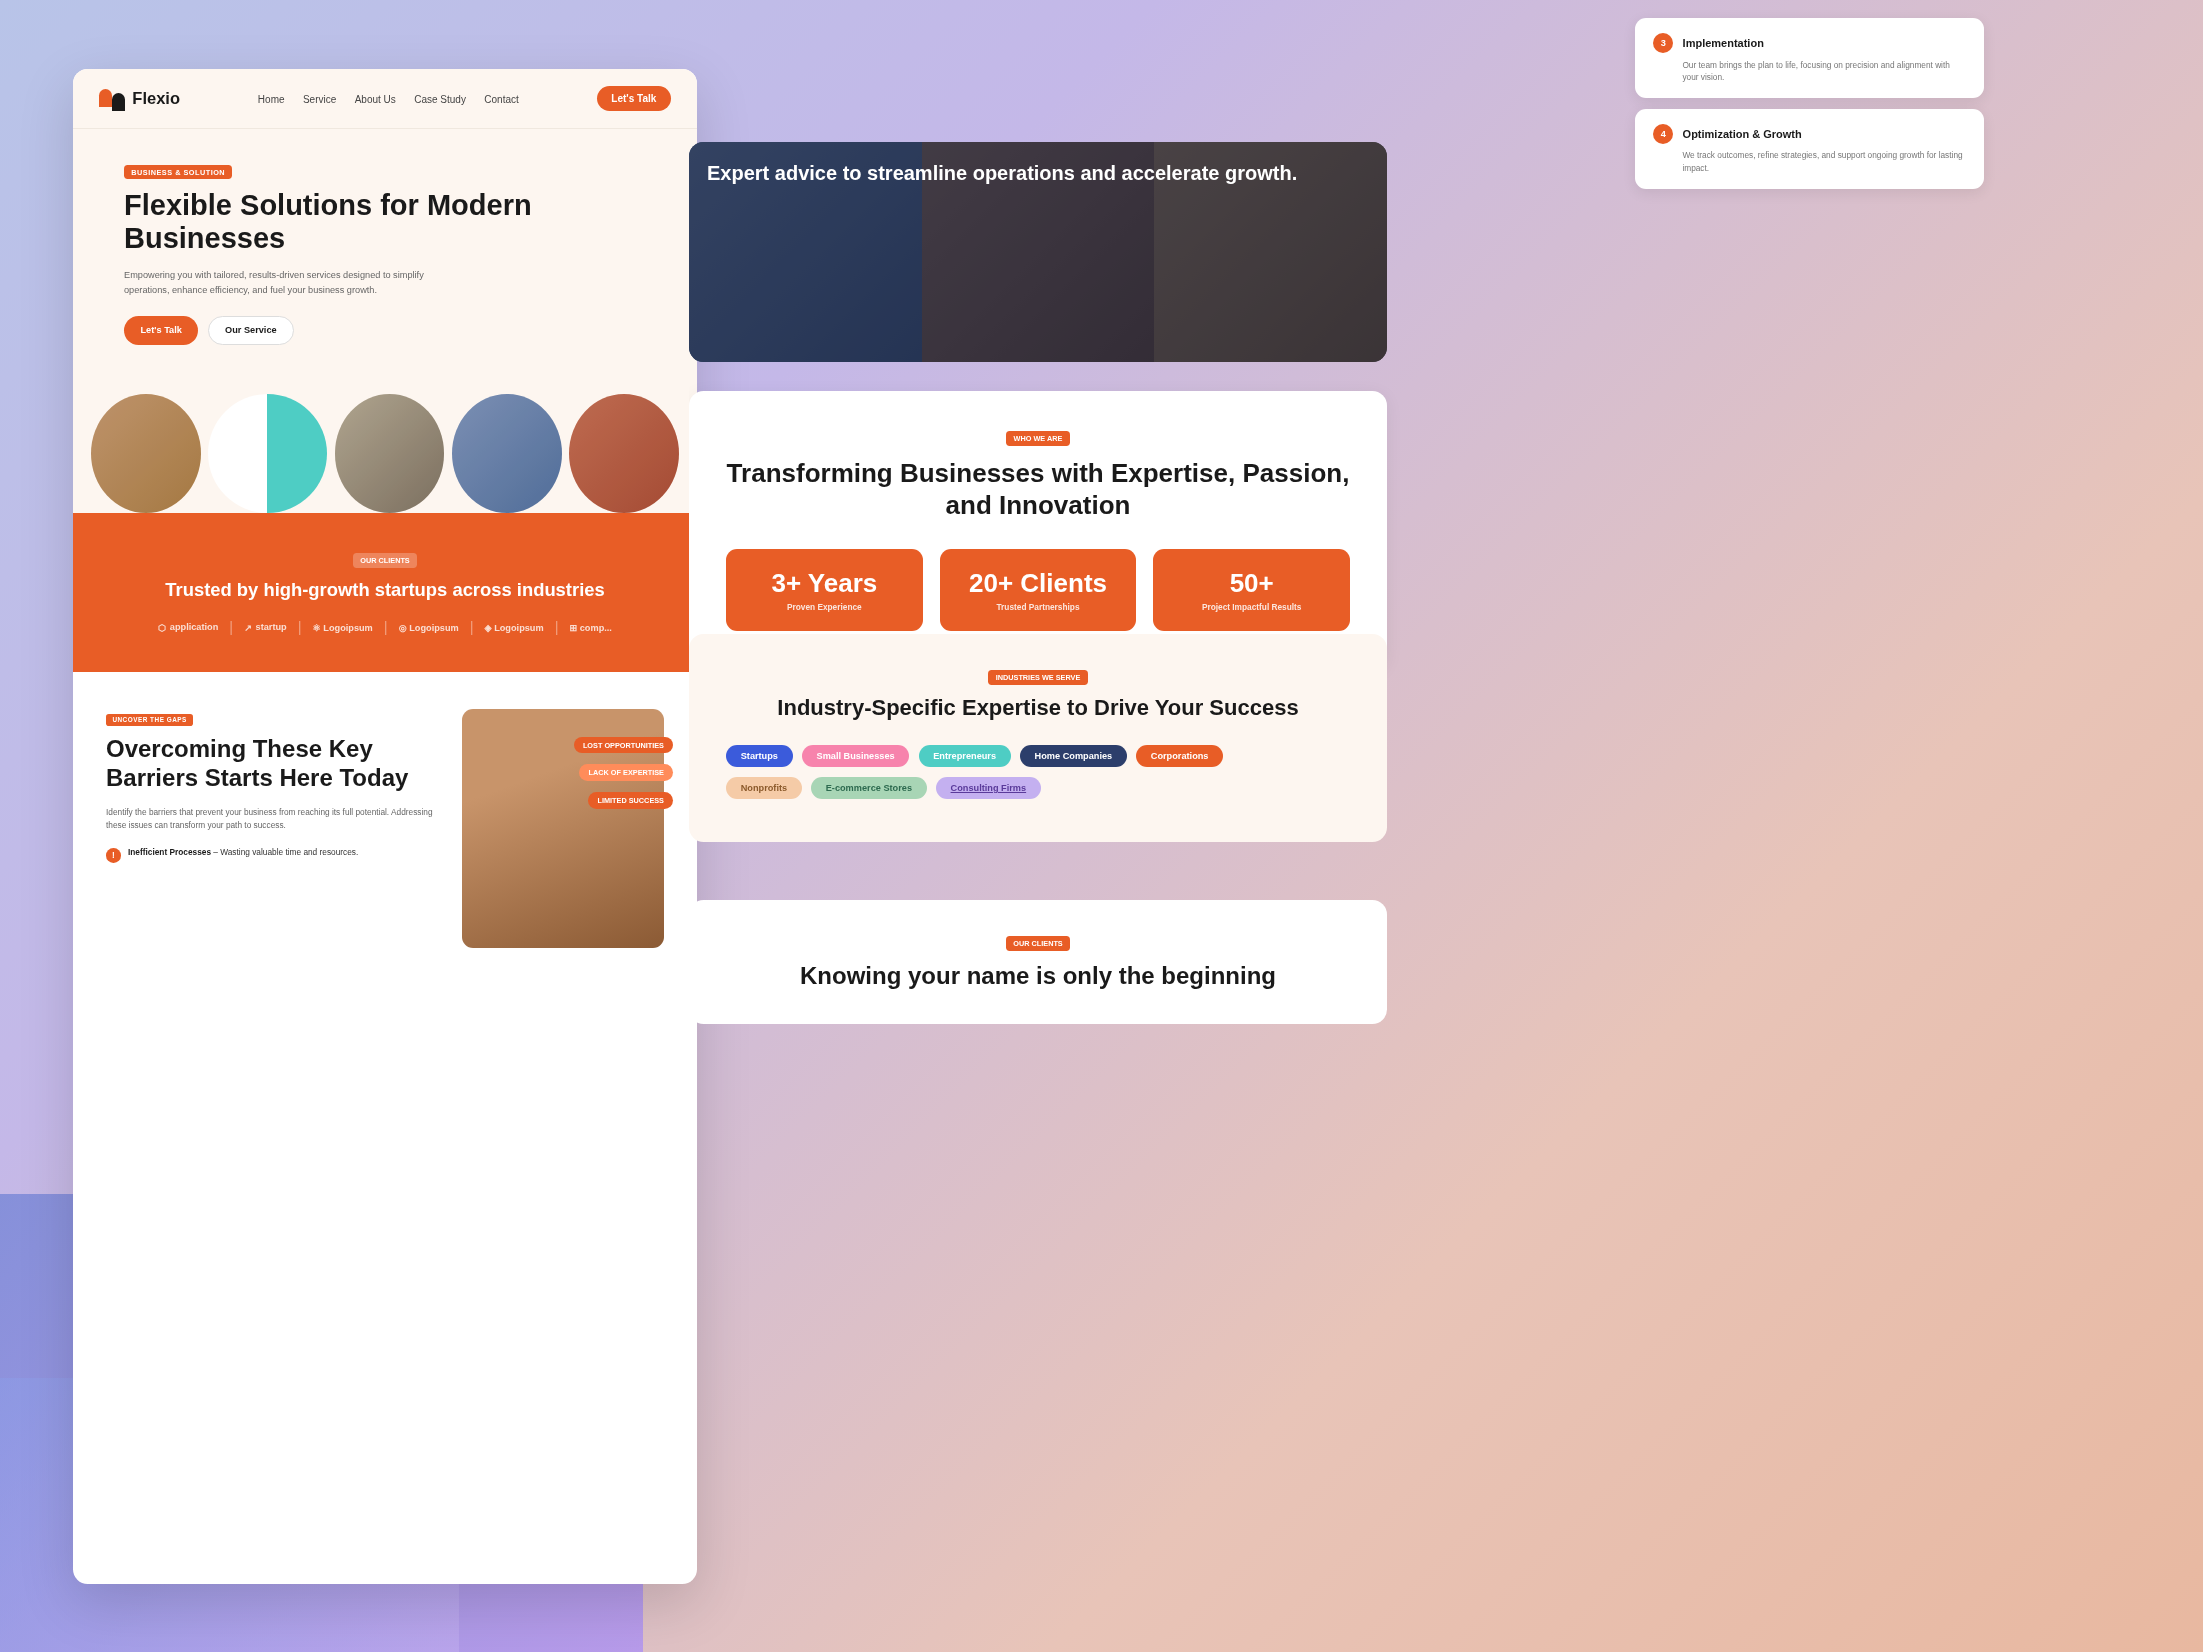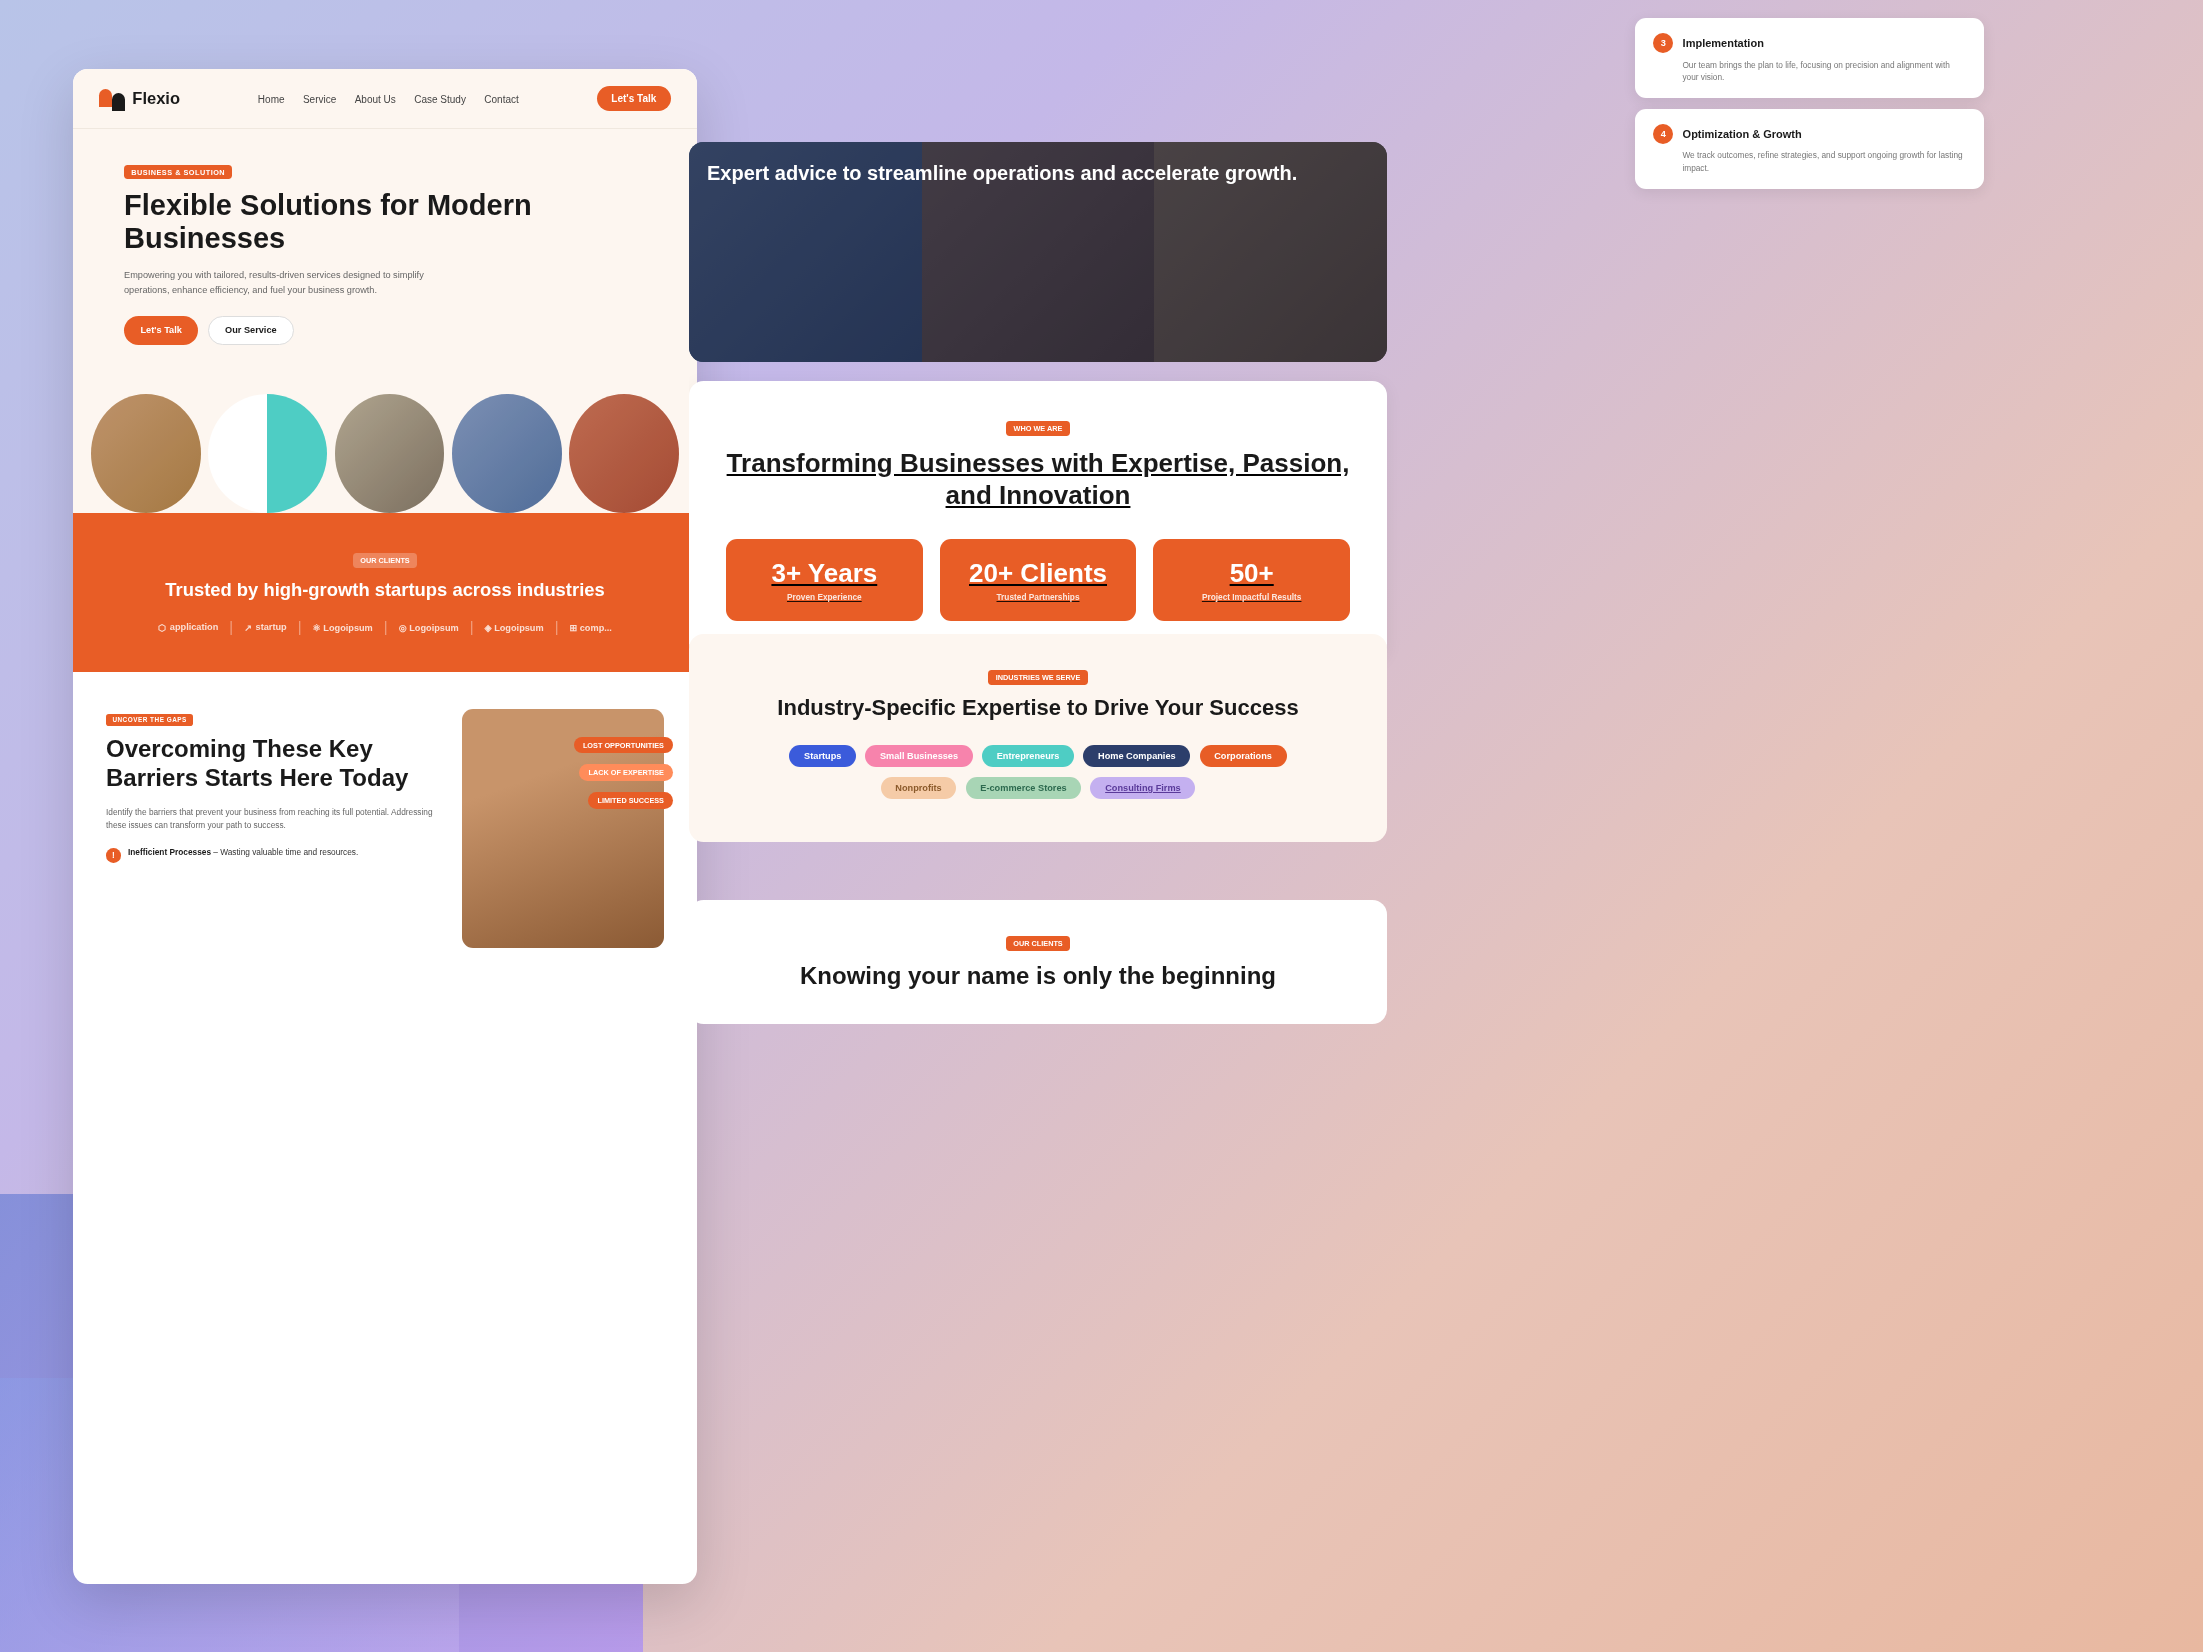--- a/index.html
+++ b/index.html
@@ -432,28 +432,27 @@
     .banner-person {
       flex: 1;
       background: linear-gradient(135deg, #5a7090, #3a5070);
     }
     .banner-person:nth-child(2) { background: linear-gradient(135deg, #7a6050, #5a4030); }
     .banner-person:nth-child(3) { background: linear-gradient(135deg, #8a7050, #6a5030); }
 
     
     .who-section {
       position: absolute;
-      top: 381px;
+      top: 391px;
       left: 0;
       width: 698px;
       background: #fff;
       border-radius: 14.7px;
       padding: 37px;
       box-shadow: 0 3.7px 18.4px rgba(0,0,0,0.06);
-      text-decoration: underline;
     }
     .who-badge {
       display: inline-block;
       background: #e85d26;
       color: #fff;
       font-size: 7.3px;
       padding: 2.8px 7.3px;
       border-radius: 3.7px;
       margin-bottom: 11px;
       text-transform: uppercase;
@@ -517,21 +516,21 @@
       font-weight: 800;
       color: #1a1a1a;
       text-align: center;
       line-height: 1.3;
       margin-bottom: 22px;
     }
     .tags-row {
       display: flex;
       flex-wrap: wrap;
       gap: 9.2px;
-      justify-content: center;
+      justify-content: flex-start;
       margin-bottom: 9.2px;
     }
     .tag-chip {
       padding: 6.4px 14.7px;
       border-radius: 18.4px;
       font-size: 9.2px;
       font-weight: 600;
       cursor: pointer;
     }
     .tag-blue { background: #3b5bdb; color: #fff; }

